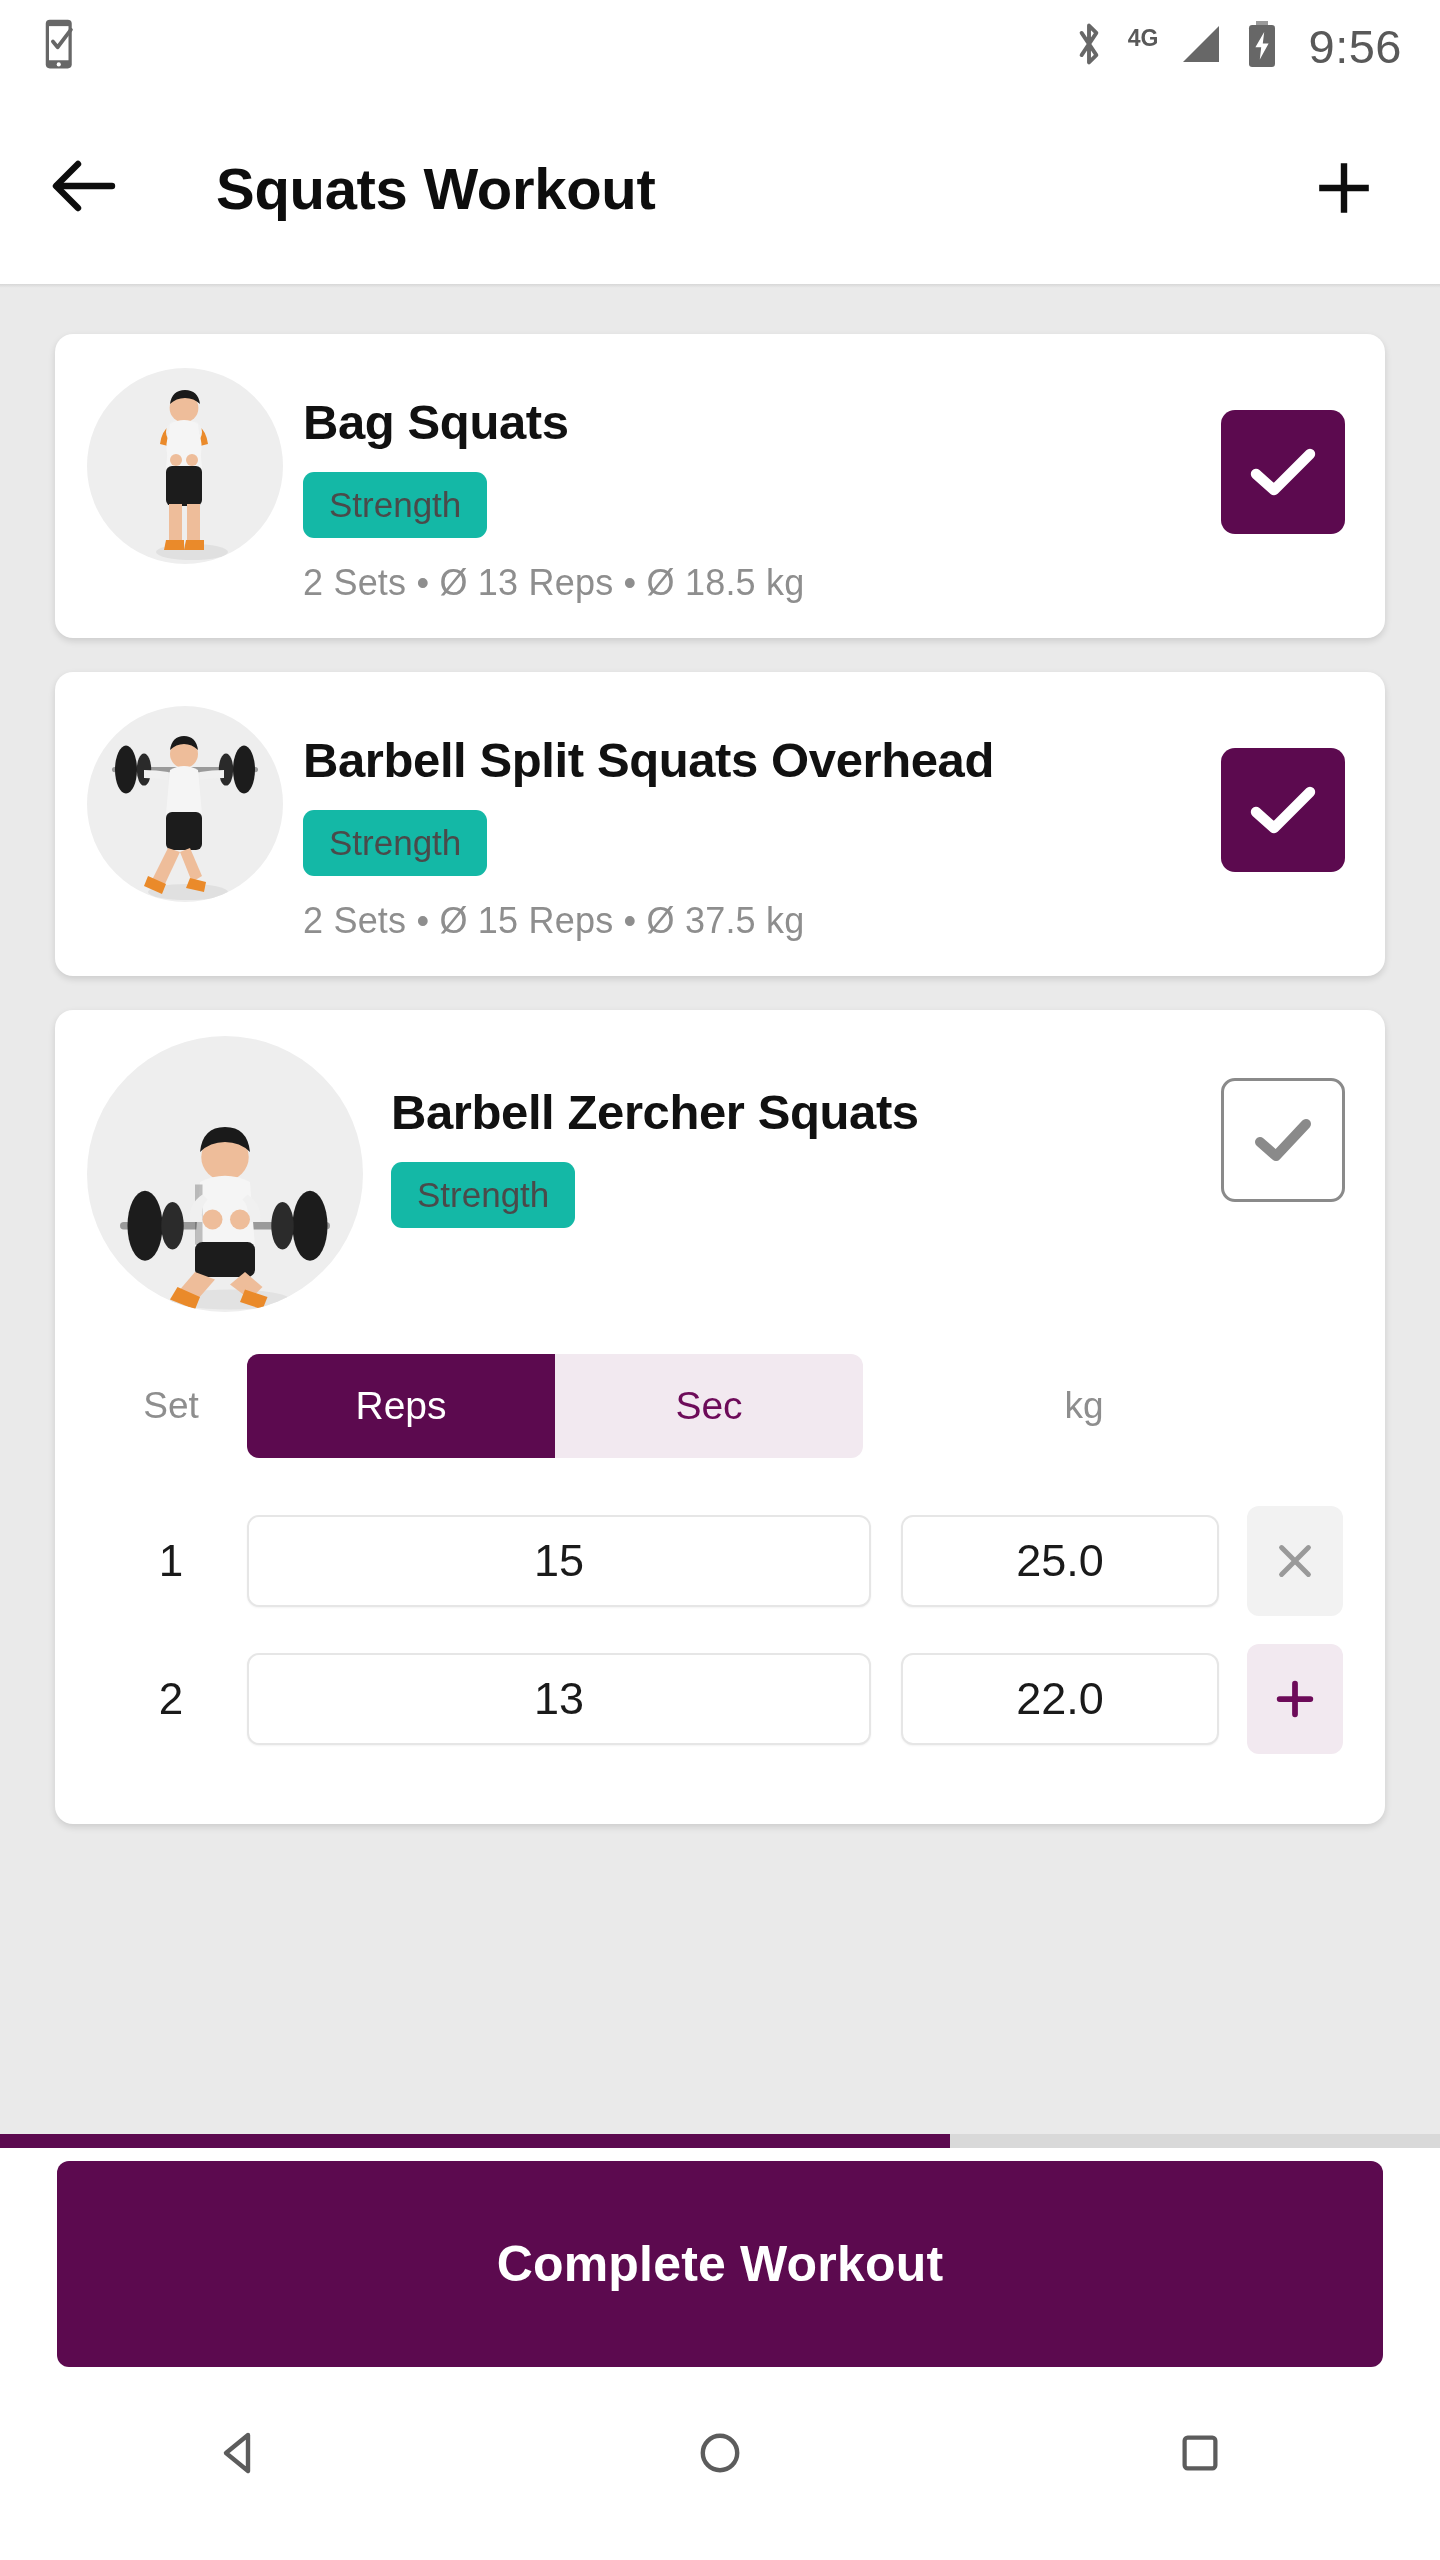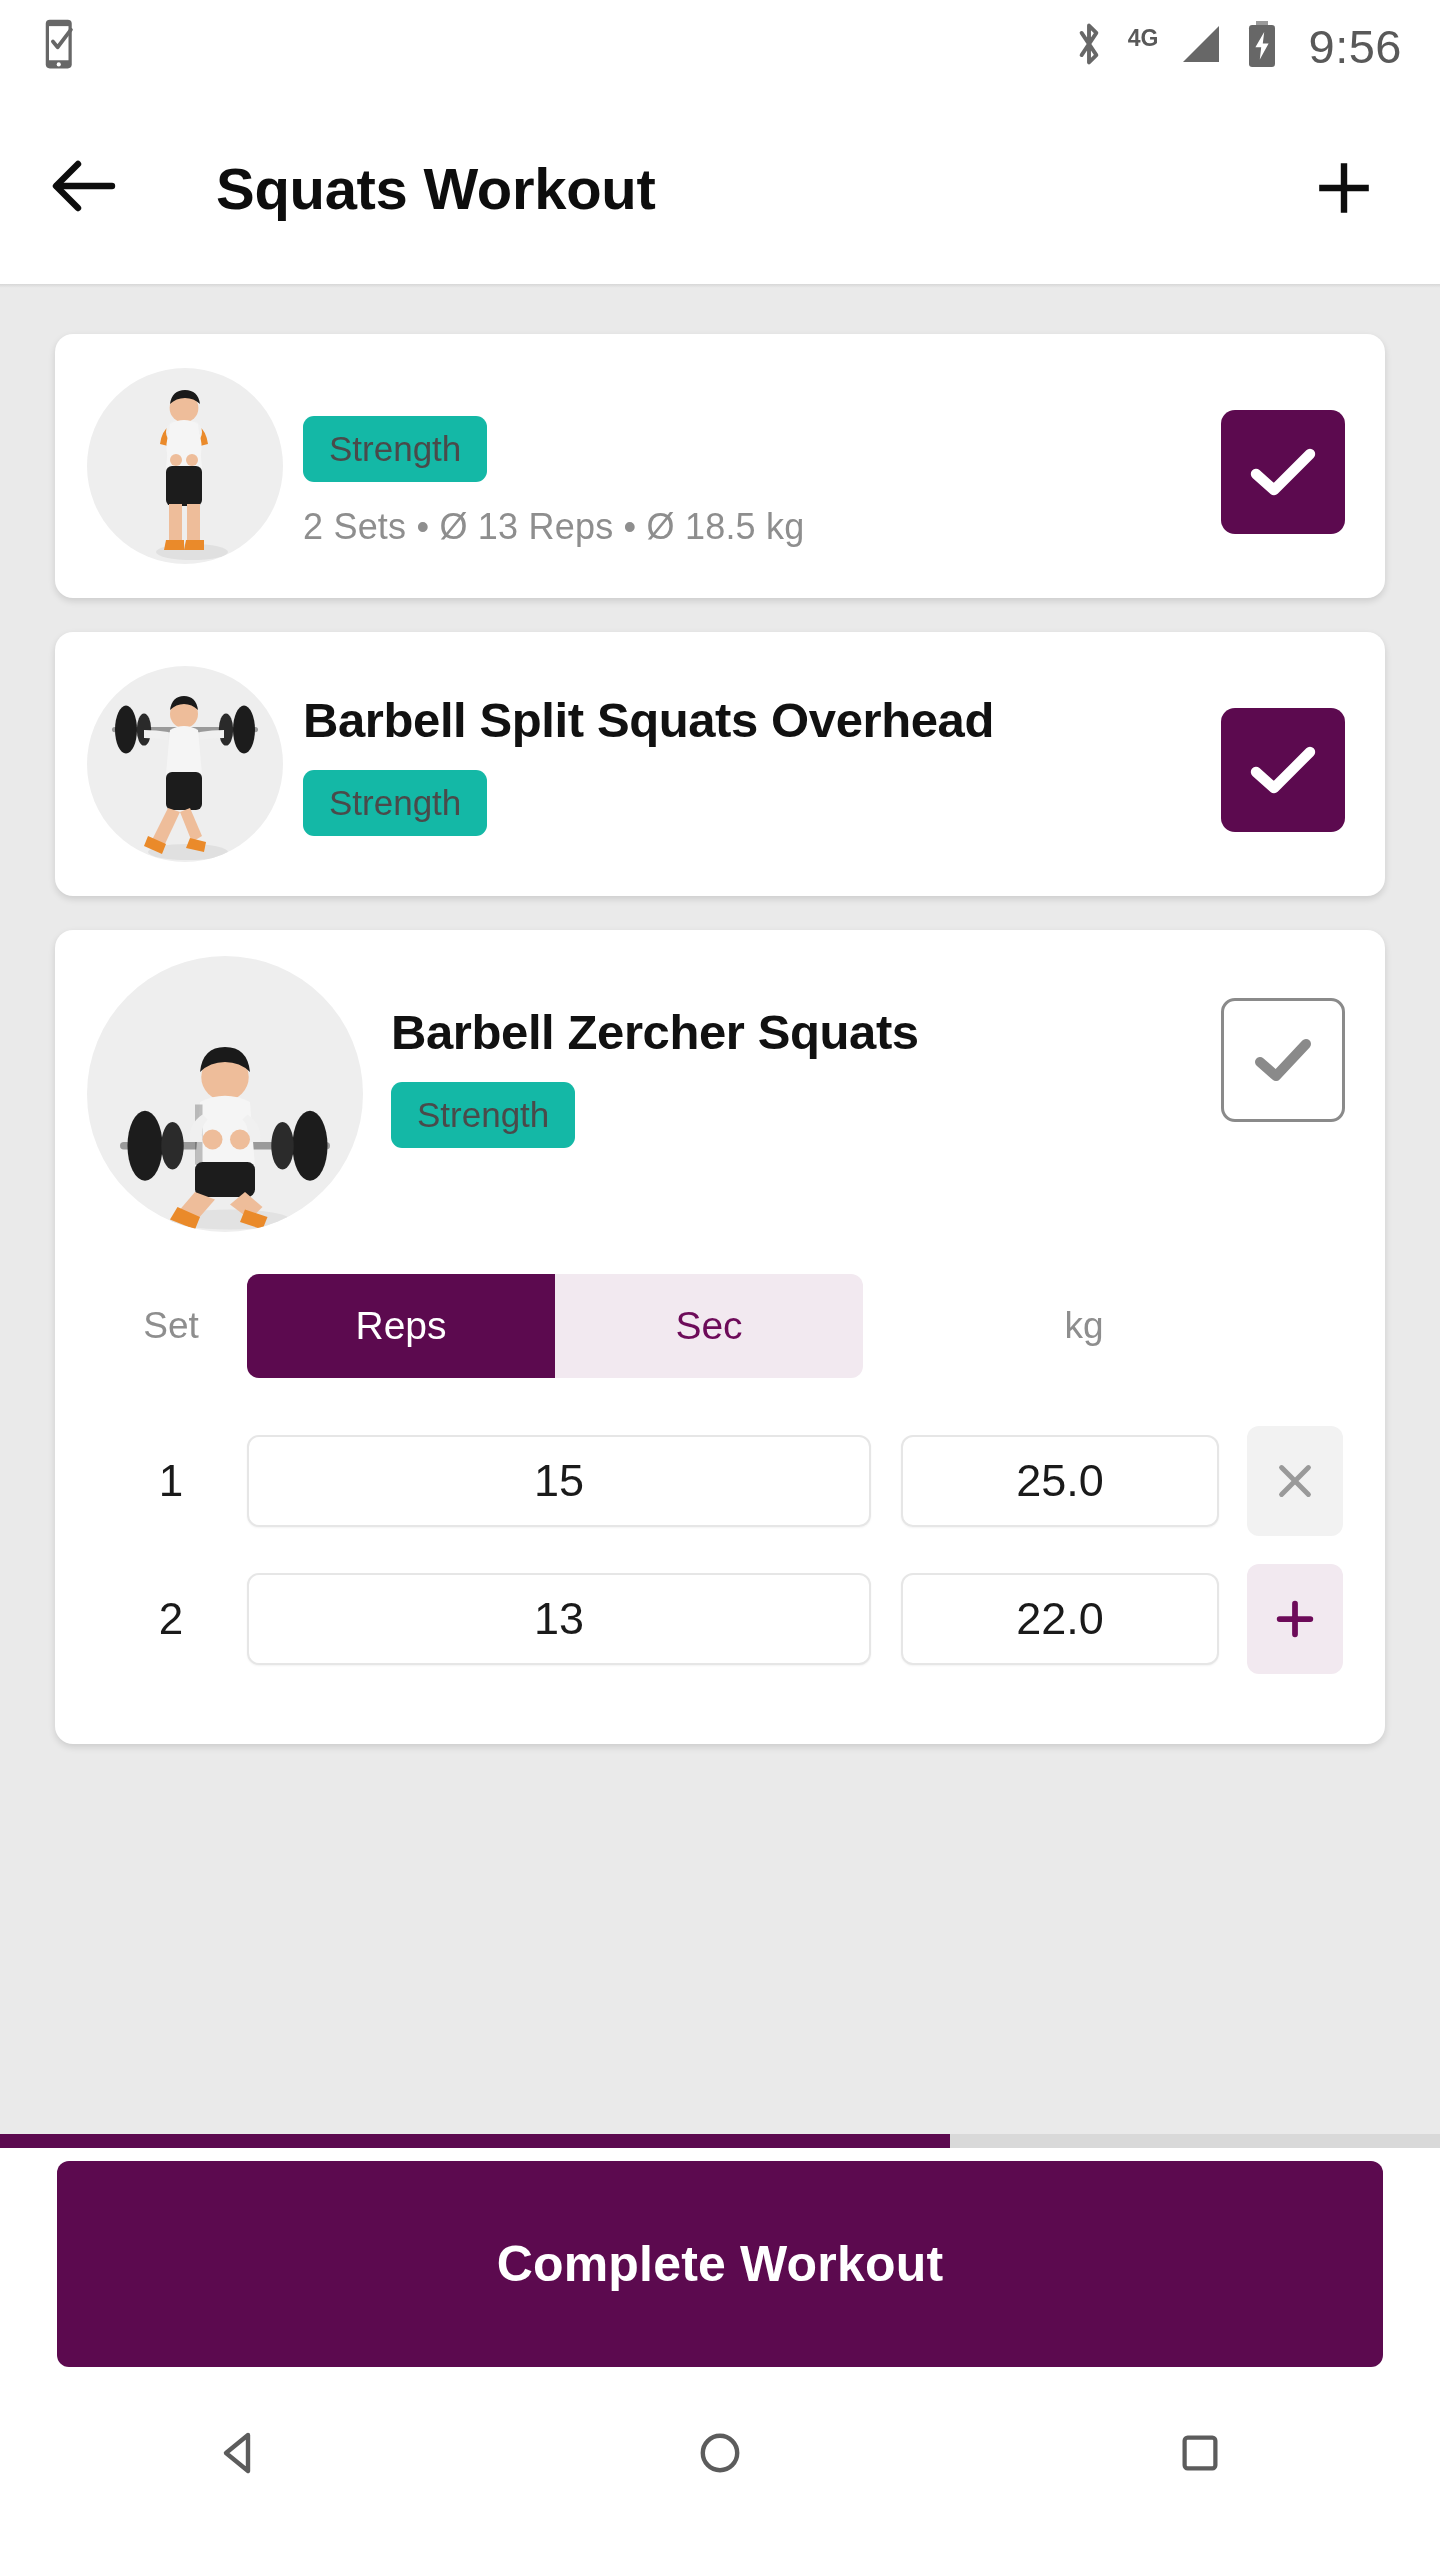--- a/index.html
+++ b/index.html
@@ -224,20 +224,21 @@
           <rect x="38.5" y="62" width="6.5" height="19" fill="#eebd9a"></rect>
           <path d="M28 80 h9 v5 h-10 z" fill="#ea8a2a"></path>
           <path d="M38 80 h9 v5 h-10 z" fill="#ea8a2a"></path>
           <path d="M30 25 q-3 7 -1 14 l4 -1 q-2 -6 1 -12z" fill="#f5f5f5"></path>
           <path d="M44 25 q3 7 1 14 l-4 -1 q2 -6 -1 -12z" fill="#f5f5f5"></path>
           <circle cx="33" cy="40" r="3" fill="#eebd9a"></circle>
           <circle cx="41" cy="40" r="3" fill="#eebd9a"></circle>
         </svg>
       </div>
       <div class="card-main">
+        <div class="ex-title">Bag Squats</div>
         <div class="badge">Strength</div>
         <div class="ex-meta">2 Sets  •  Ø 13 Reps  •  Ø 18.5 kg</div>
       </div>
       <div class="chk on">
         <svg width="70" height="56" viewBox="0 0 35 28">
           <path d="M4 15 L13 23 L31 5" stroke="#ffffff" stroke-width="5.2" fill="none" stroke-linecap="round" stroke-linejoin="round"></path>
         </svg>
       </div>
     </div>
   </div>
@@ -260,20 +261,21 @@
           <rect x="33" y="47" width="18" height="19" rx="3" fill="#1c1c1c"></rect>
           <path d="M34 65 l-8 16 l6 3 l8 -17z" fill="#eebd9a"></path>
           <path d="M45 65 l6 14 l-5 3 l-6 -15z" fill="#eebd9a"></path>
           <path d="M24 79 l9 4 l-2 5 l-9 -4z" fill="#ea8a2a"></path>
           <path d="M45 80 l8 2 l-1 5 l-9 -2z" fill="#ea8a2a"></path>
         </svg>
       </div>
       <div class="card-main">
         <div class="ex-title">Barbell Split Squats Overhead</div>
         <div class="badge">Strength</div>
+        <div class="ex-meta">2 Sets  •  Ø 15 Reps  •  Ø 37.5 kg</div>
       </div>
       <div class="chk on">
         <svg width="70" height="56" viewBox="0 0 35 28">
           <path d="M4 15 L13 23 L31 5" stroke="#ffffff" stroke-width="5.2" fill="none" stroke-linecap="round" stroke-linejoin="round"></path>
         </svg>
       </div>
     </div>
   </div>
 
   <div class="card card-exp">

